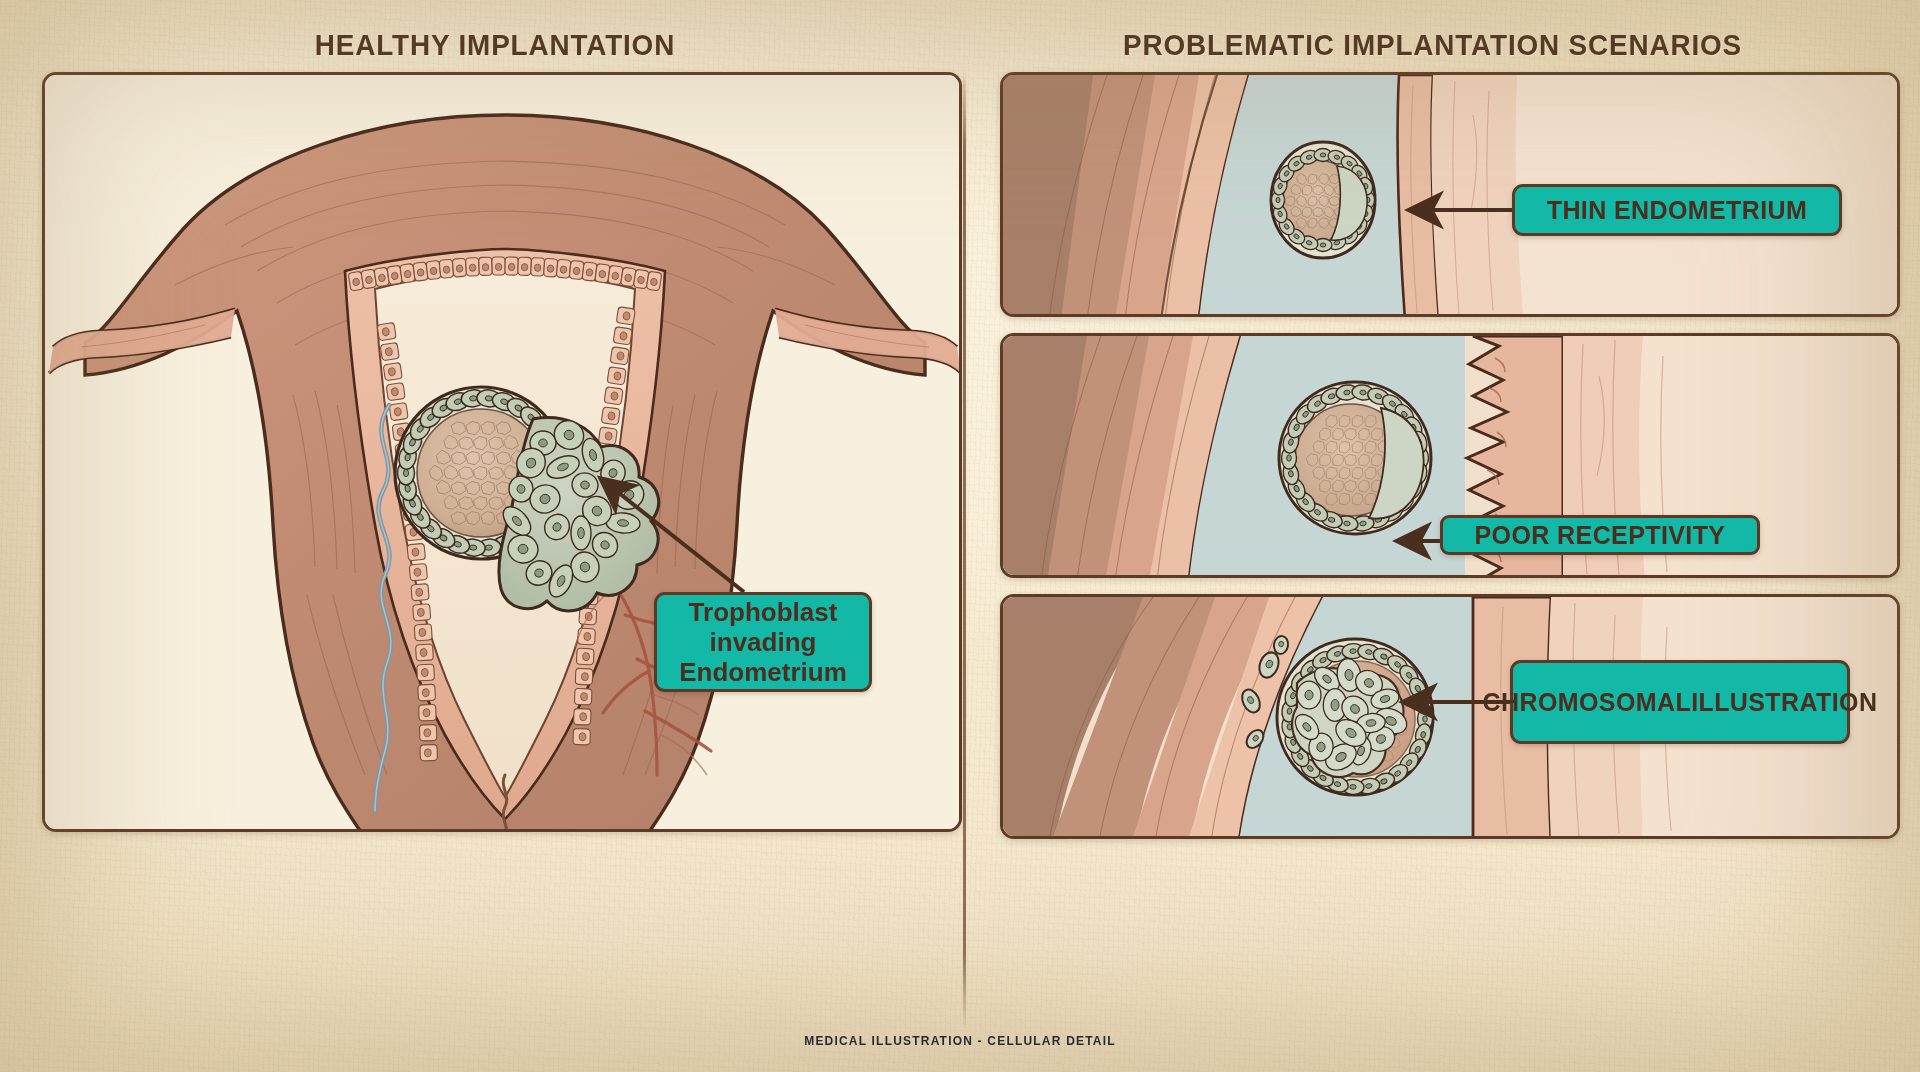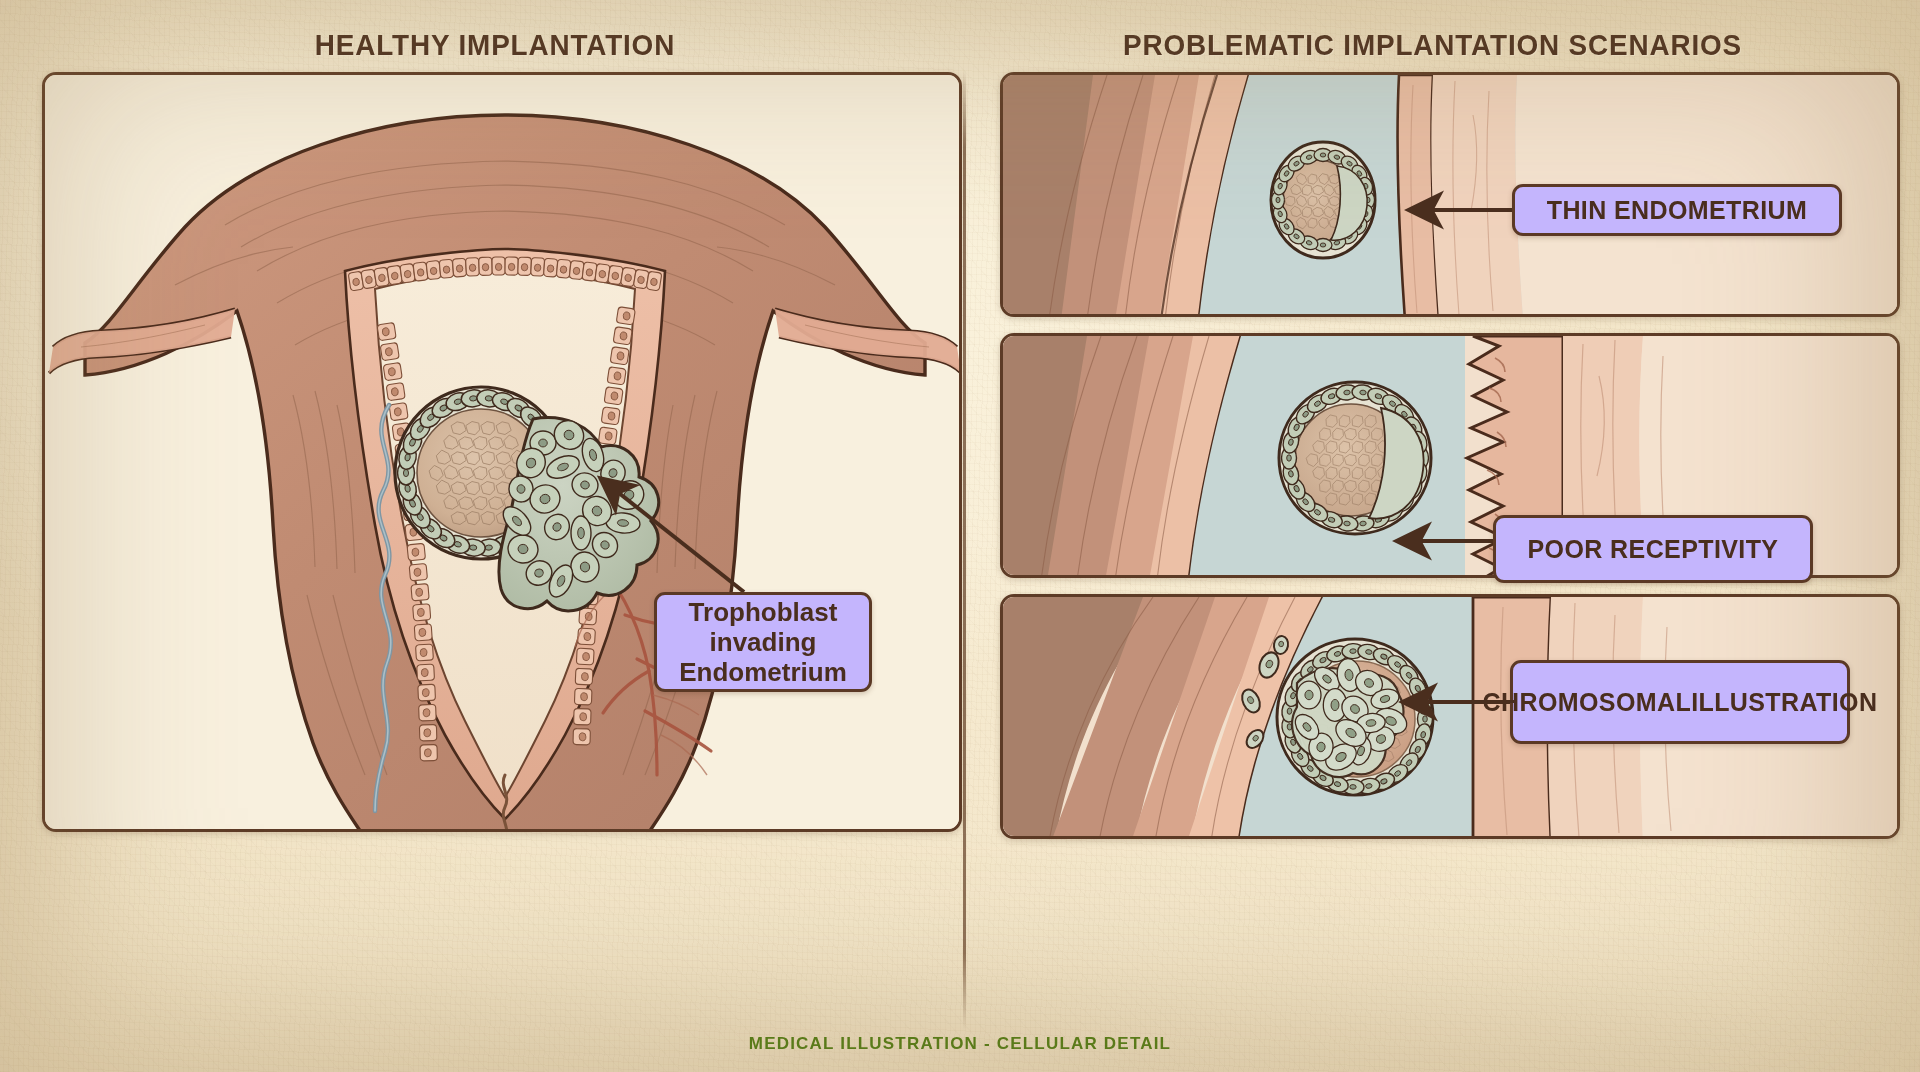--- a/index.html
+++ b/index.html
@@ -48,24 +48,24 @@
     transform: scaleX(0.93);
     text-shadow: 1px 1px 0 rgba(255,248,228,0.55);
   }
   #title-left  { left: 30px;  top: 28px; width: 930px; }
   #title-right { left: 965px; top: 28px; width: 935px; }
 
   #footer {
     position: absolute;
     left: 0; top: 1034px; width: 1920px;
     text-align: center;
-    font-size: 17px;
+    font-size: 12px;
     font-weight: 600;
     letter-spacing: 1.2px;
-    color: #4d7c0f;
+    color: #0f172a;
   }
 
   
   #divider {
     position: absolute;
     left: 963px; top: 70px;
     width: 3px; height: 960px;
     background: linear-gradient(to bottom, rgba(90,58,38,0), #6d4a31 8%, #6d4a31 92%, rgba(90,58,38,0));
     opacity: 0.75;
   }
@@ -82,21 +82,21 @@
   #panel-main  { left: 42px;  top: 72px;  width: 920px;  height: 760px; }
   #panel-s1    { left: 1000px; top: 72px;  width: 900px; height: 245px; }
   #panel-s2    { left: 1000px; top: 333px; width: 900px; height: 245px; }
   #panel-s3    { left: 1000px; top: 594px; width: 900px; height: 245px; }
 
   .panel-inner { position: absolute; inset: 0; }
 
   
   .callout {
     position: absolute;
-    background: #c4b5fd;
+    background: #14b8a6;
     border: 3px solid #5b3925;
     border-radius: 11px;
     color: #4a2e1e;
     font-weight: 700;
     display: flex;
     align-items: center;
     justify-content: center;
     text-align: center;
     box-shadow: 0 2px 5px rgba(90,60,35,0.25);
     z-index: 40;
@@ -108,21 +108,21 @@
   }
   .callout.mixed {
     font-size: 26px;
     font-weight: 600;
     line-height: 1.16;
     flex-direction: column;
     padding: 10px 18px;
   }
 
   #cal-thin  { left: 1512px; top: 184px; width: 330px; height: 52px; }
-  #cal-poor  { left: 1493px; top: 515px; width: 320px; height: 68px; }
+  #cal-poor  { left: 1440px; top: 515px; width: 320px; height: 40px; border-radius: 9px; }
   #cal-chrom { left: 1510px; top: 653px; width: 340px; height: 84px; }
   #cal-troph { left: 654px;  top: 592px; width: 218px; height: 100px; }
 
   
   #cal-chrom { top: 660px; }
 
   
   #overlay {
     position: absolute; inset: 0;
     pointer-events: none;

